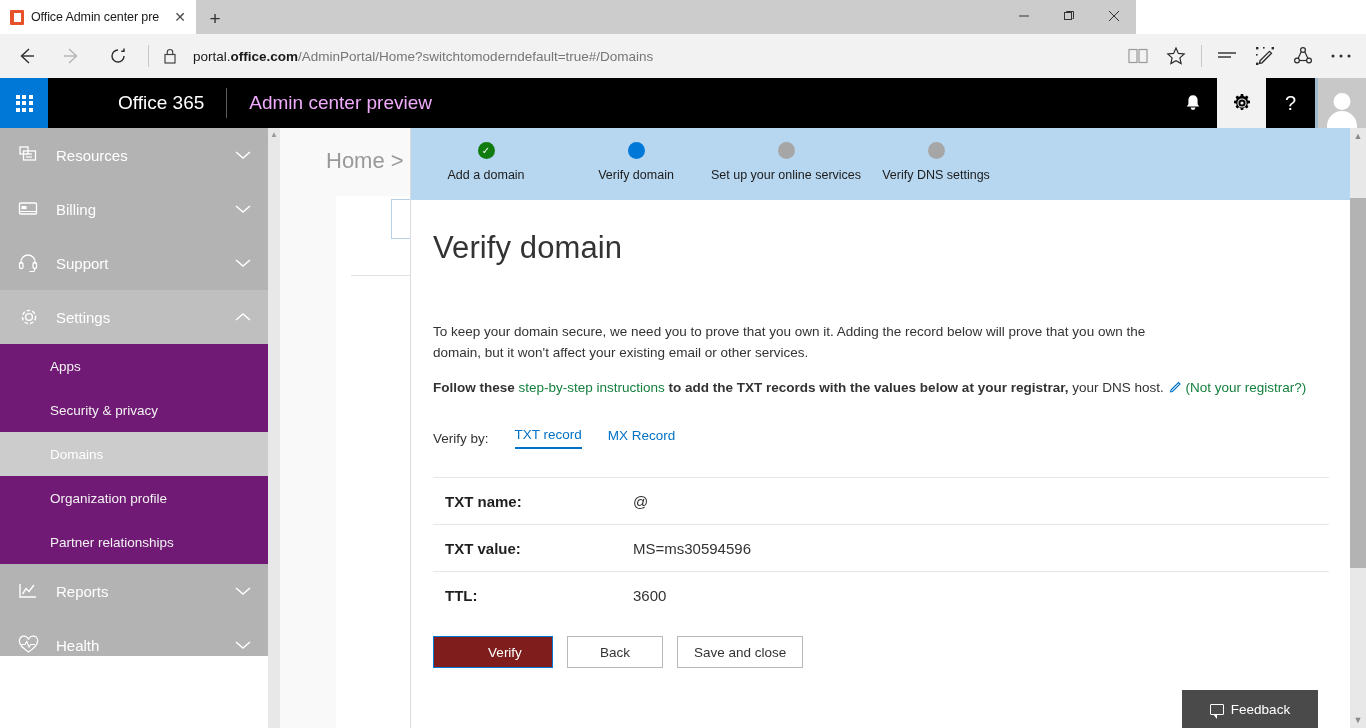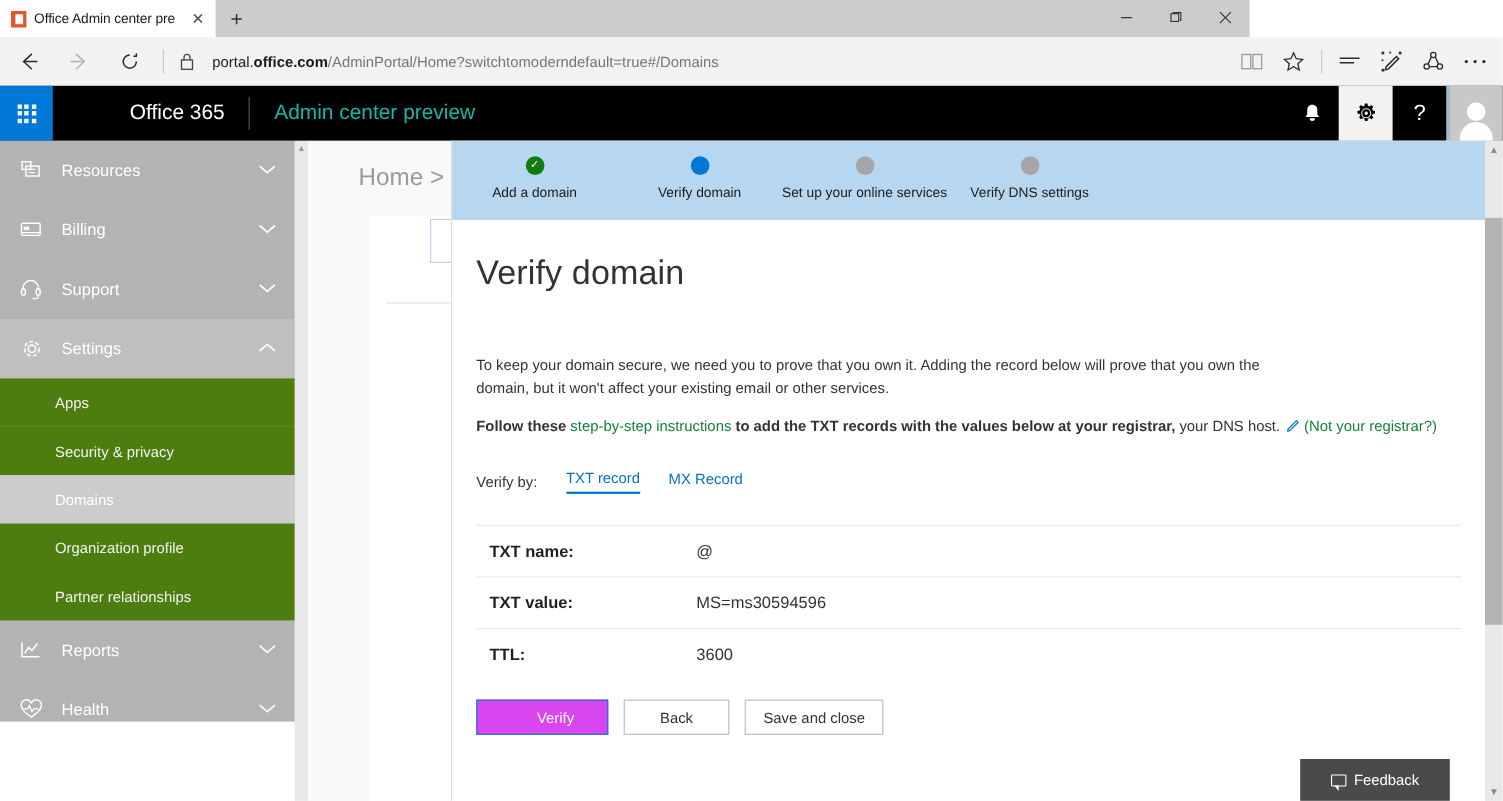--- a/index.html
+++ b/index.html
@@ -103,21 +103,21 @@
     grid-template-rows: repeat(3, 4px); gap: 2.5px;
   }
   .waffle-grid i { background: #ffffff; display: block; }
   .brand {
     display: flex; align-items: center; padding: 0 22px;
     color: #ffffff; font-size: 19px; font-weight: 300; margin-left: 48px;
   }
   .brand-sep { width: 1px; background: #5a5a5a; margin: 10px 0; }
   .app-title {
     display: flex; align-items: center; padding: 0 22px;
-    color: #14b8a6; font-size: 19px; font-weight: 300;
+    color: #f0abfc; font-size: 19px; font-weight: 300;
   }
   .header-spacer { flex: 1 1 auto; }
   .hdr-btn {
     width: 49px; display: flex; align-items: center; justify-content: center;
     color: #ffffff;
   }
   .hdr-btn.active { background: #f2f2f2; color: #000000; }
   .hdr-avatar {
     width: 51px; background: #c8c8c8;
     display: flex; align-items: flex-end; justify-content: center;
@@ -149,21 +149,21 @@
   .nav-item .nav-icon {
     width: 38px; flex: 0 0 auto; display: flex;
     align-items: center; color: #ffffff;
   }
   .nav-item .nav-label { flex: 1 1 auto; }
   .nav-item .chev { flex: 0 0 auto; color: #ffffff; }
   .nav-item.expanded { background: #bfbfbf; }
   .nav-sub {
     height: 44px; display: flex; align-items: center;
     color: #f2f2f2; font-size: 13.5px; font-weight: 400;
-    padding-left: 50px; background: #4d7c0f;
+    padding-left: 50px; background: #701a75;
   }
   .nav-sub.selected { background: #cccccc; color: #ffffff; }
   .nav-group-expanded { background: #bfbfbf; }
   .nav-topline { border-top: 1px solid #c4c4c4; }
   .sidebar-scroll {
     position: absolute; left: 268px; top: 128px; width: 12px; height: 600px;
     background: #e8e8e8;
   }
   .sidebar-scroll .arrow {
     height: 12px; display: flex; align-items: center; justify-content: center;
@@ -266,21 +266,21 @@
   .panel-buttons {
     margin-top: 17px; display: flex; gap: 14px;
   }
   .btn {
     height: 32px; min-width: 96px; padding: 0 16px;
     display: flex; align-items: center; justify-content: center;
     font-size: 13.5px; border: 1px solid #d0d0d0;
     background: #ffffff; color: #333333;
   }
   .btn.primary {
-    background: #d946ef; color: #ffffff; border-color: #0078d7;
+    background: #7f1d1d; color: #ffffff; border-color: #0078d7;
     min-width: 120px;
     padding-left: 40px;
   }
   .btn.outline { border: 1px solid #b9b9b9; }
 
   
   .page-scroll {
     position: absolute; left: 1350px; top: 128px; width: 16px; height: 600px;
     background: #e8e8e8;
   }

